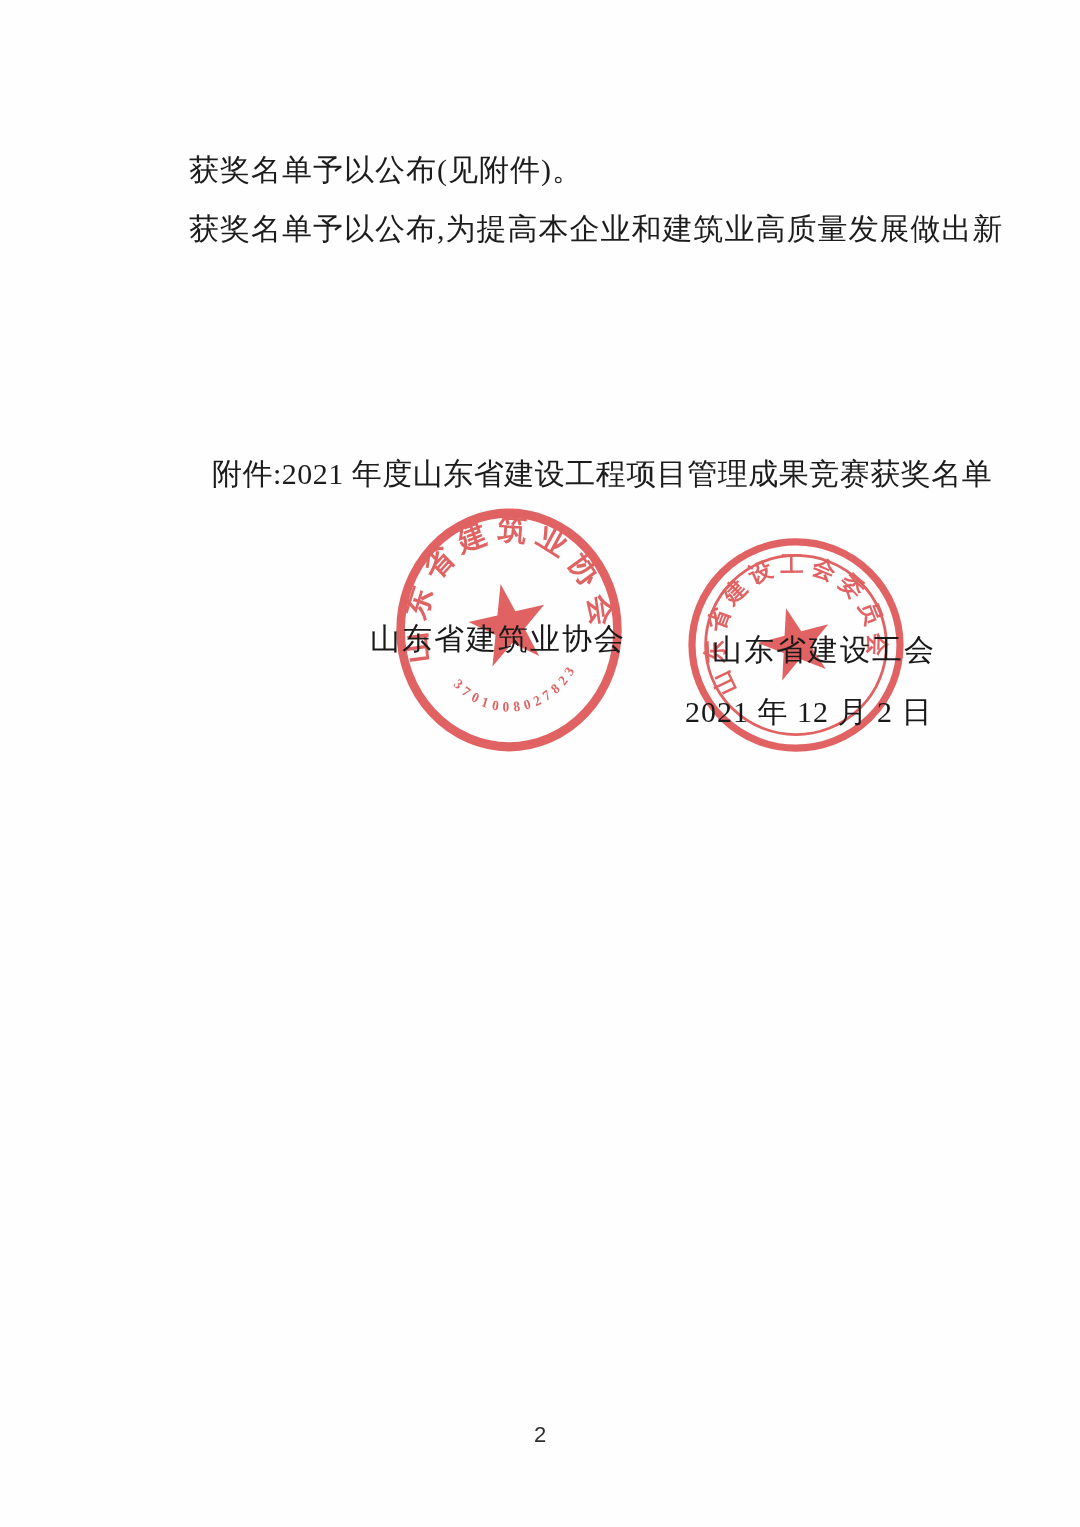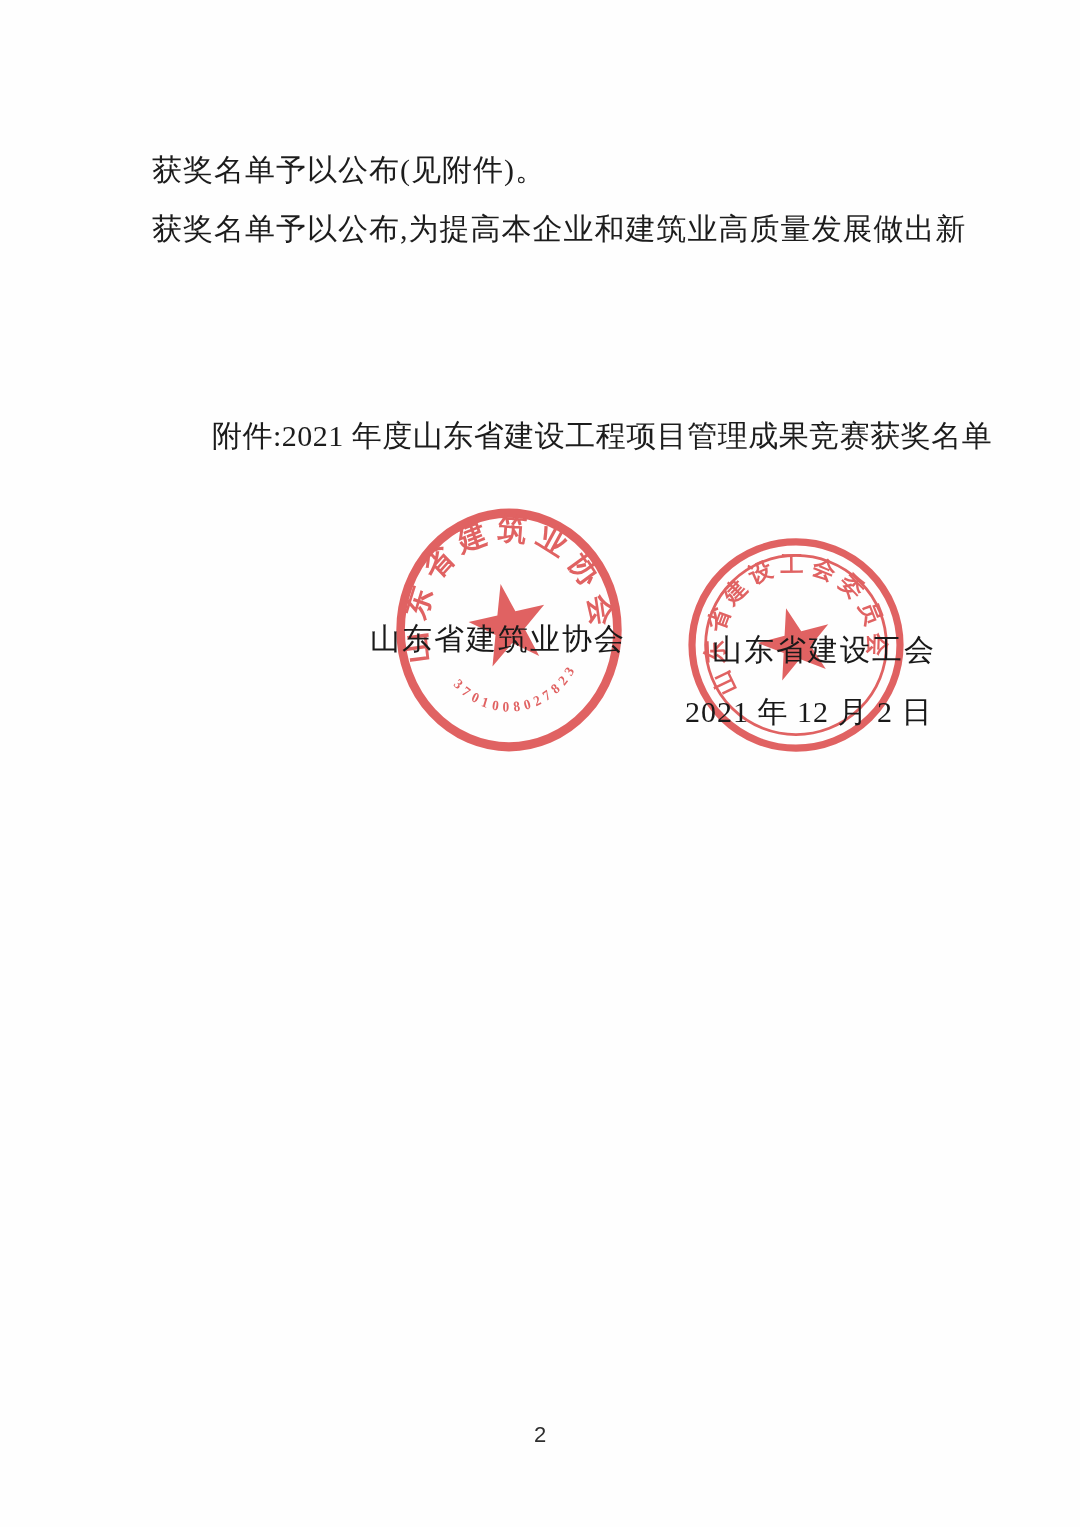--- a/index.html
+++ b/index.html
@@ -9,24 +9,24 @@
     margin:0 auto;
     background:#fefefe;
     font-family:"Liberation Serif","DejaVu Serif",serif;
     color:#1c1c1c;
     overflow:hidden;
   }
   .body-text {
     position:absolute; left:152px; top:140px; width:816px;
     font-size:30px; line-height:59px; letter-spacing:1px;
   }
-  .line { white-space:nowrap; }
+  .line { white-space:nowrap;margin-left:37px; }
   .line.indent { text-indent:60px; }
   .attachment-line {
-    position:absolute; left:152px; top:406px; width:870px;
+    position:absolute; left:152px; top:444px; width:870px;
     font-size:30px; line-height:59px; letter-spacing:0.5px;
     text-indent:60px; white-space:nowrap;
   }
   .seal {
     position:absolute;
     mix-blend-mode:multiply;
     opacity:0.9;
     z-index:1;
   }
   .seal-left  { left:392px; top:504px; width:234px; height:252px; }

